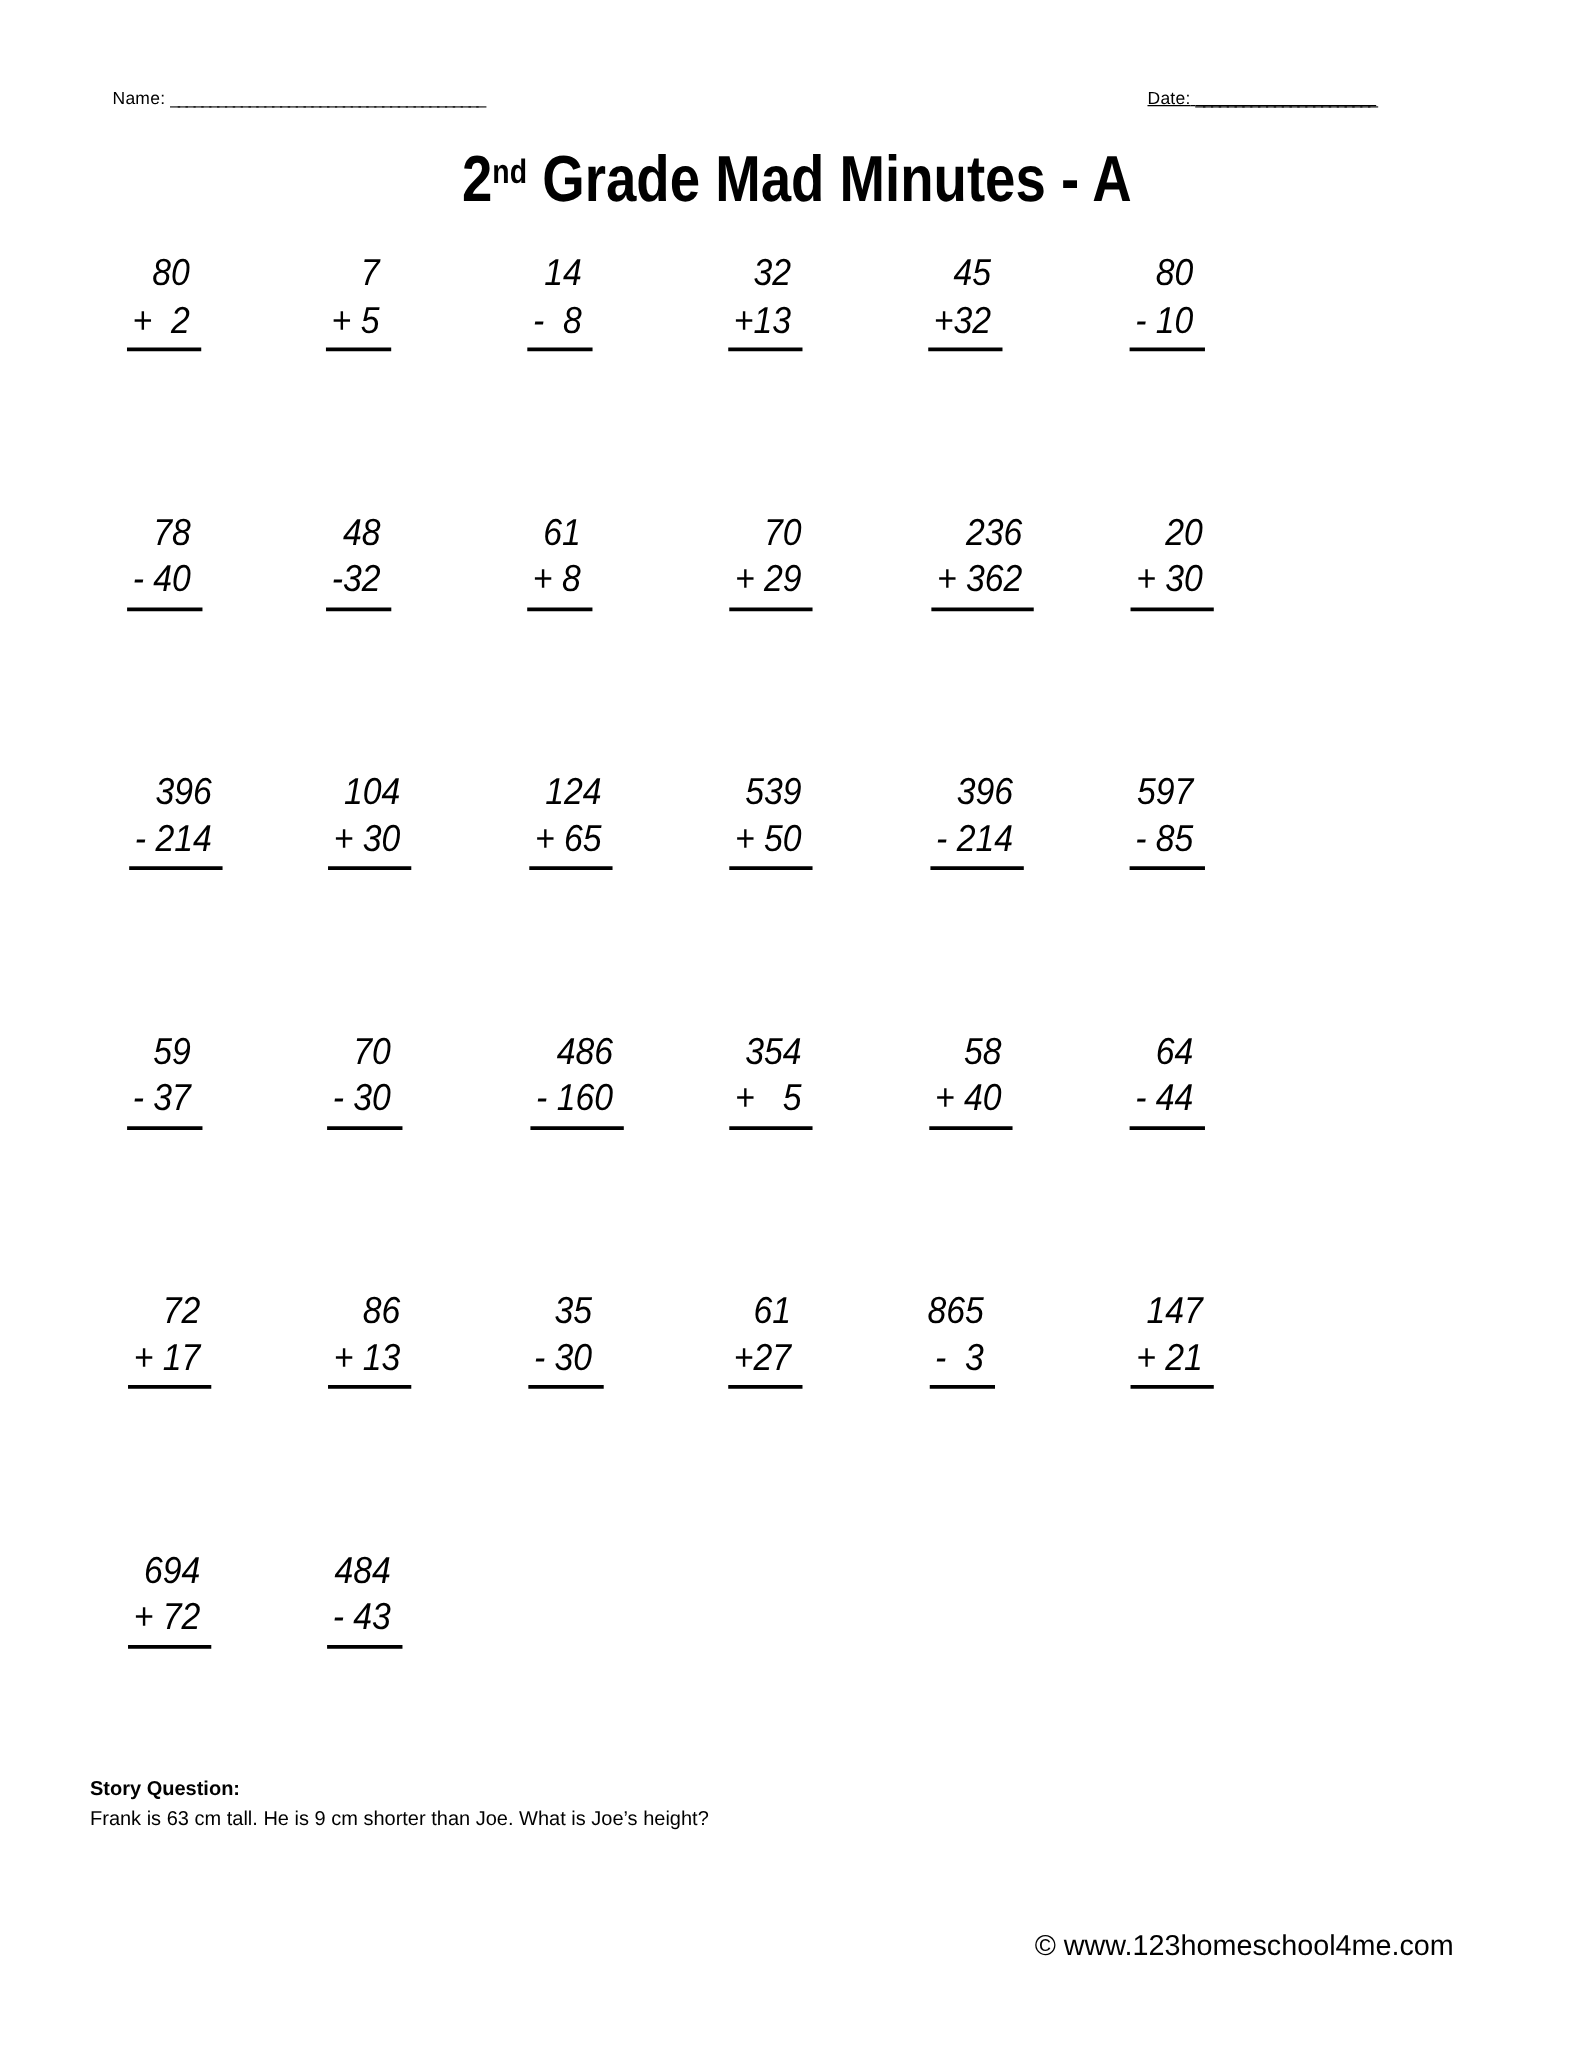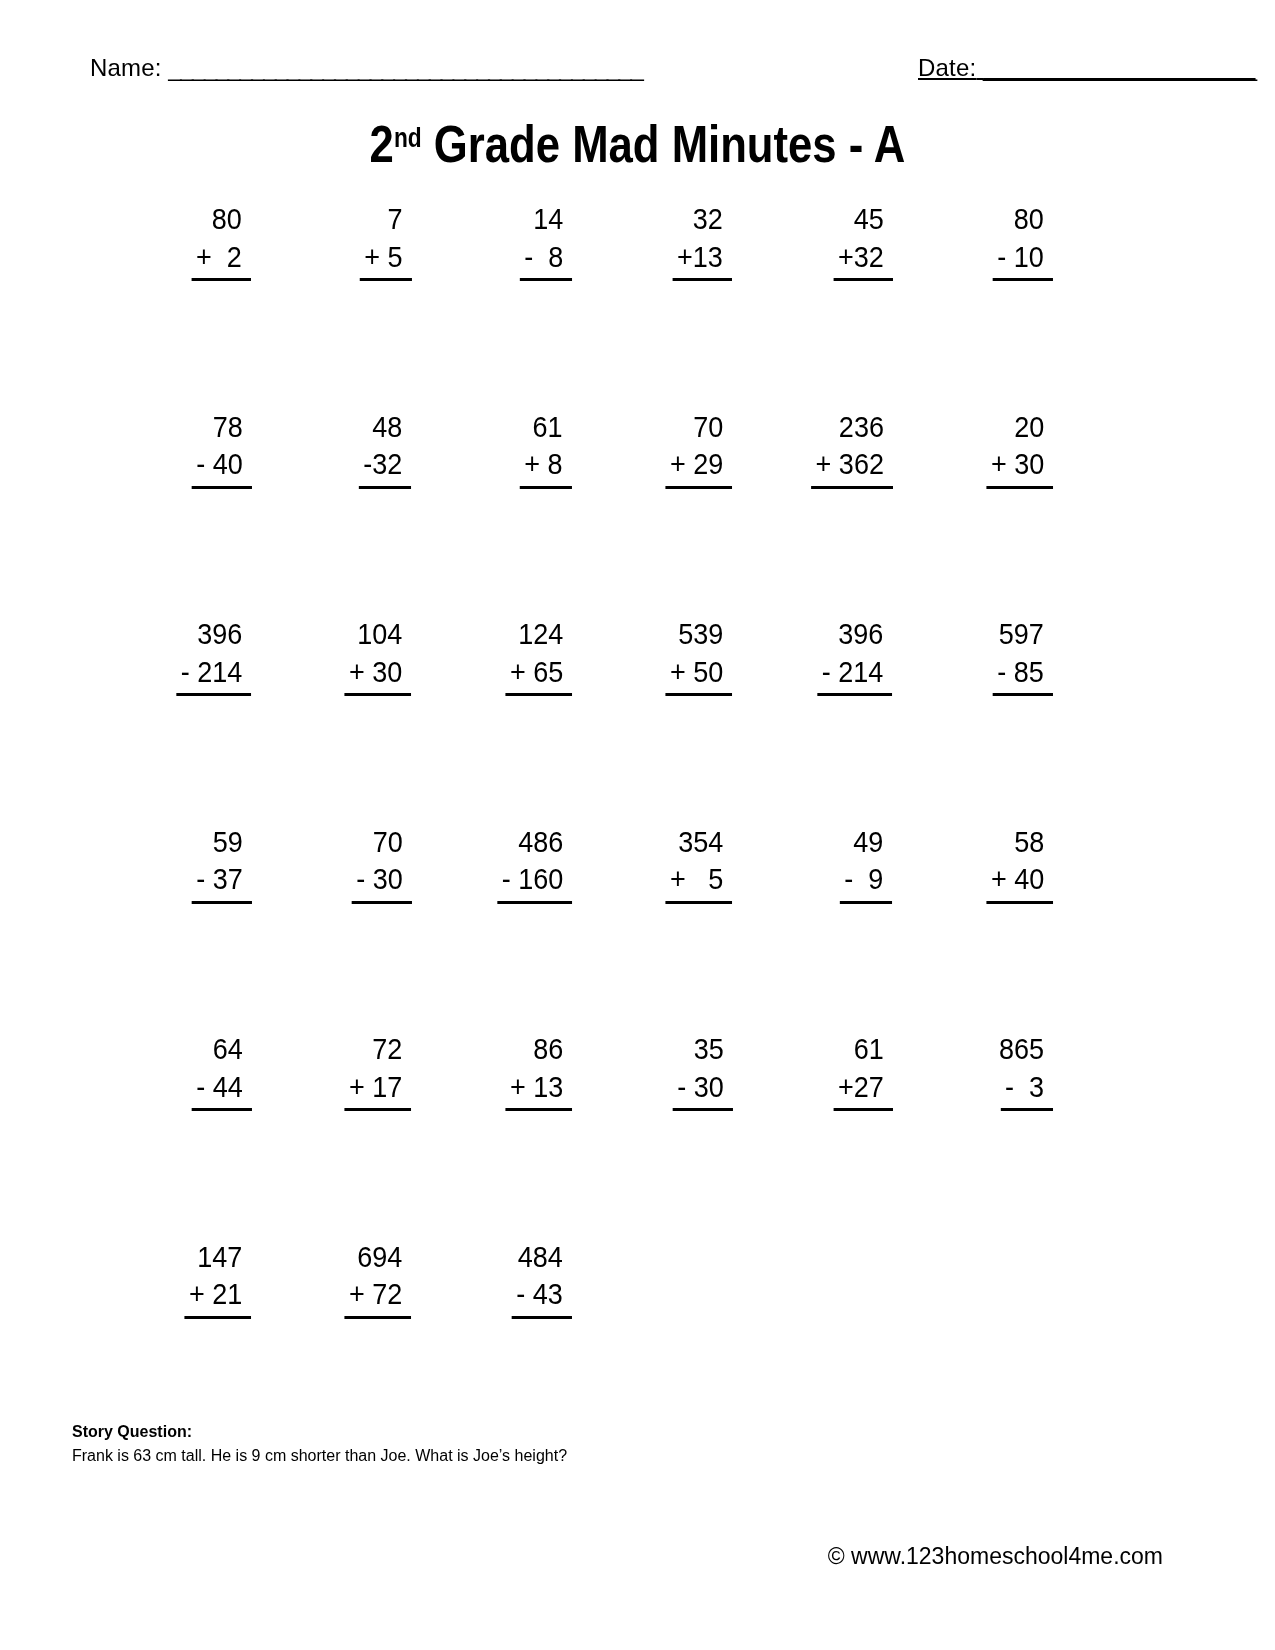--- a/index.html
+++ b/index.html
@@ -6,21 +6,21 @@
   body {
     width:1275px; height:1650px;
     background:#ffffff;
     position:relative;
     font-family:"Liberation Sans", sans-serif;
     color:#000000;
     overflow:hidden;
   }
 
   
-  .hdr-block { position:absolute; top:54px; font-size:24px; white-space:nowrap; }
+  .hdr-block { position:absolute; top:70px; font-size:14px; white-space:nowrap; }
   .hdr-name { left:90px; }
   .hdr-date { left:918px;text-decoration:underline; }
   .hdr-label { letter-spacing:0.2px; }
   .blank-line { letter-spacing:-1.5px; }
 
   
   .title {
     position:absolute; top:114px; left:0; width:100%;
     text-align:center;
     font-size:52px; font-weight:bold;
@@ -34,21 +34,21 @@
     position:relative; top:-0.55em;
   }
 
   
   .grid {
     position:absolute; left:95px; top:201px; width:962px;
     display:grid;
     grid-template-columns:repeat(6, 1fr);
     grid-auto-rows:207.5px;
   }
-  .cell { display:flex; justify-content:flex-end; align-items:flex-start; }
+  .cell { display:flex; justify-content:flex-start; align-items:flex-start;font-style:italic; }
   .prob {
     text-align:right;
     font-size:30px;
     line-height:1.22;
     margin-right:4px;
     transform:scaleX(0.9);
     transform-origin:100% 0;
   }
   .top { padding-right:10px; white-space:pre; }
   .second {
@@ -230,26 +230,20 @@
     </div>
   </div>
 
   <div class="cell">
     <div class="prob">
       <div class="top">354</div>
       <div class="second">+   5</div>
     </div>
   </div>
 
-  <div class="cell">
-    <div class="prob">
-      <div class="top">49</div>
-      <div class="second">-  9</div>
-    </div>
-  </div>
 
   <div class="cell">
     <div class="prob">
       <div class="top">58</div>
       <div class="second">+ 40</div>
     </div>
   </div>
 
   <div class="cell">
     <div class="prob">

